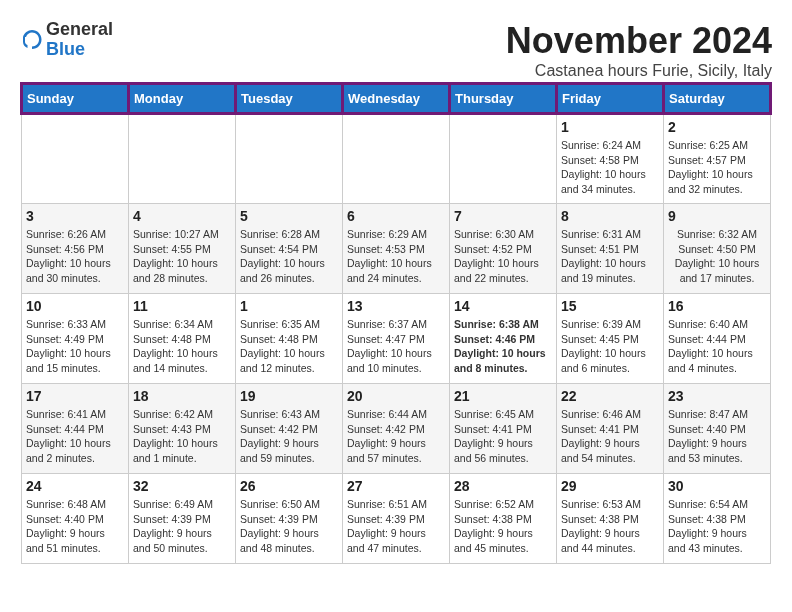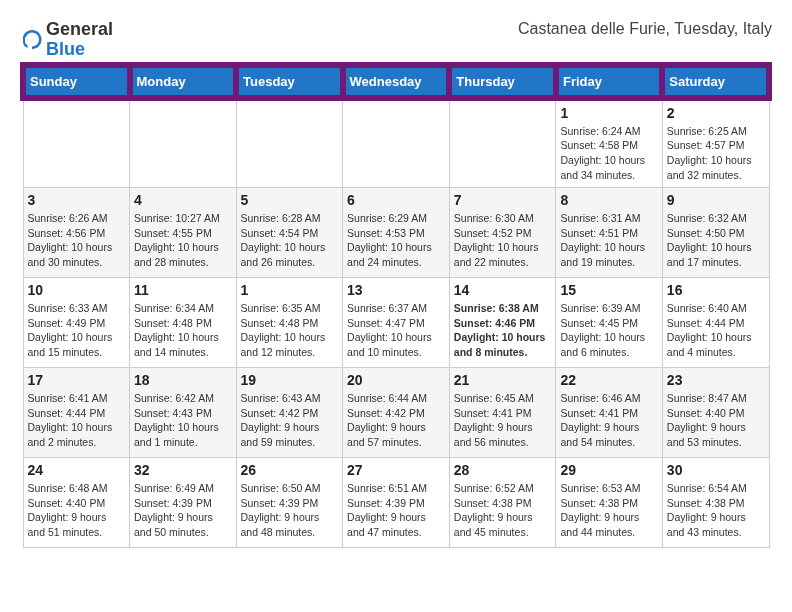--- a/index.html
+++ b/index.html
@@ -49,21 +49,21 @@
       border-collapse: collapse;
       font-size: 11px;
     }
     thead th {
       background: #2176c7;
       color: #fff;
       padding: 6px 4px;
       text-align: left;
       font-size: 13px;
       font-weight: bold;
-      border: 6px solid #701a75;
+      border: 3px solid #701a75;
     }
     tbody td {
       border: 1px solid #ccc;
       vertical-align: top;
       padding: 4px;
       height: 90px;
       width: 107px;
     }
     .day-number {
       font-size: 14px;
@@ -97,21 +97,22 @@
       <path d="M3 9 L3 14 C3 17 5 19 7.5 20 L7.5 17 C6 16.5 5 15 5 14 L5 9 Z" fill="#2176c7"></path>
     </svg>
     <div>
       <div class="logo-text">
         <span class="logo-general">General</span><br>
         <span class="logo-blue">Blue</span>
       </div>
     </div>
   </div>
   <div class="title-block">
-    <div class="location">Castanea delle Furie, Tuesday, Italy</div>
+    <div class="month-title">November 2024</div>
+    <div class="location">Castanea hours Furie, Sicily, Italy</div>
   </div>
 </div>
 
 <table>
   <thead>
     <tr>
     <th>Sunday</th>
         <th>Monday</th>
         <th>Tuesday</th>
         <th>Wednesday</th>
@@ -180,21 +181,21 @@
         </td>
         <td>
           <span class="day-number">8</span>
           <div class="day-info" style="white-space: pre-line;">Sunrise: 6:31 AM
 Sunset: 4:51 PM
 Daylight: 10 hours
 and 19 minutes.</div>
         </td>
         <td>
           <span class="day-number">9</span>
-          <div class="day-info" style="white-space: pre-line;">Sunrise: 6:32 AM
+          <div class="day-info" style="white-space: pre-line; text-align: center;">Sunrise: 6:32 AM
 Sunset: 4:50 PM
 Daylight: 10 hours
 and 17 minutes.</div>
         </td>
       </tr>
       <tr>
         <td>
           <span class="day-number">10</span>
           <div class="day-info" style="white-space: pre-line;">Sunrise: 6:33 AM
 Sunset: 4:49 PM

